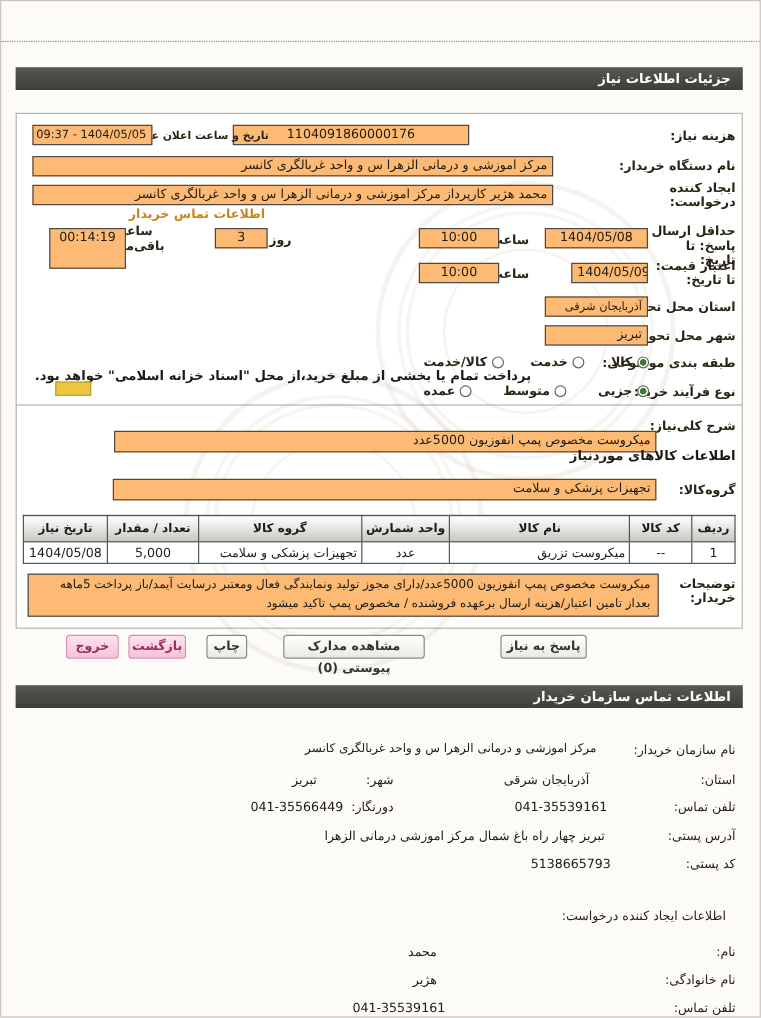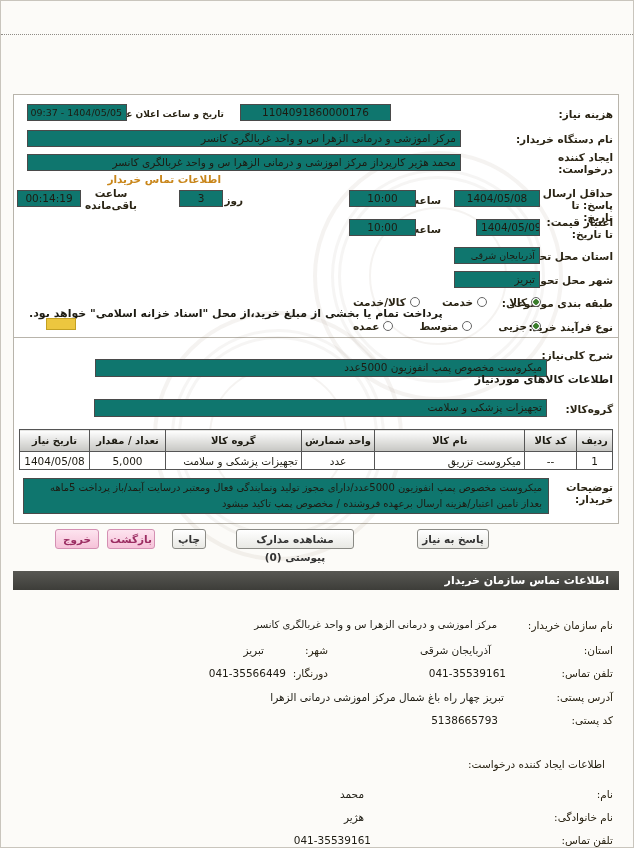--- a/index.html
+++ b/index.html
@@ -6,21 +6,21 @@
   body{margin:0;background:#dedad4;font-family:"DejaVu Sans",sans-serif}
   #screen{position:relative;width:634px;height:848px;margin:0 auto;background:#fcfbf8;
           direction:rtl;font-size:11px;color:#1d1b12;overflow:hidden;border:1px solid #c9c5bd;
           font-family:"DejaVu Sans",sans-serif}
   .dotline{position:absolute;left:0;top:33px;width:100%;border-top:1px dotted #8f8c86}
   .bar{position:absolute;right:14px;width:606px;height:19px;background:linear-gradient(#585853,#3d3d39);
        color:#fff;font-weight:bold;font-size:11px;line-height:19px;padding:0 10px}
   .panel{position:absolute;right:14px;top:93px;width:606px;height:430px;background:#fff;border:1px solid #b8b4ab}
   .divider{position:absolute;right:14px;top:336px;width:606px;border-top:1px solid #b8b4ab}
   .lbl{position:absolute;font-weight:bold;font-size:10.5px;color:#2a2414;line-height:12px}
-  .inp{position:absolute;background:#0f766e;border:1px solid #4a4a4a;font-size:10.5px;line-height:15px;
+  .inp{position:absolute;background:#fdba74;border:1px solid #4a4a4a;font-size:10.5px;line-height:15px;
        padding:0 4px;overflow:hidden;white-space:nowrap}
   .inp.ltr{direction:ltr;text-align:center}
   .inp.multiline{white-space:normal;line-height:16px;padding:1px 6px}
   .link{position:absolute;color:#c9861a;font-weight:bold;font-size:10.5px;cursor:pointer}
   .radios{position:absolute;display:flex;gap:22px;font-size:10.5px;font-weight:bold;color:#2a2414}
   .radio-opt{display:flex;align-items:center;gap:4px;cursor:pointer}
   .rdo{width:10px;height:10px;border:1px solid #666;border-radius:50%;background:#fff;flex:0 0 auto}
   .rdo.sel{background:radial-gradient(circle,#3a7d2c 0 2.5px,#fff 3px)}
   .note{position:absolute;font-size:11px;font-weight:bold;color:#1d1b12;white-space:nowrap;direction:rtl}
   .sect-title{position:absolute;font-weight:bold;font-size:11px;color:#1d1b12}
@@ -39,47 +39,50 @@
   .wm::before{content:"";position:absolute;inset:14px;border:10px double rgba(110,90,60,.06);border-radius:50%}
   .wm::after{content:"";position:absolute;inset:52px;border:2px solid rgba(110,90,60,.07);border-radius:50%}
 </style>
 </head>
 <body>
 
 <div id="screen">
 
   <div class="dotline"></div>
 
+  <div class="bar" style="top:55px">
+    <span>جزئیات اطلاعات نیاز</span>
+  </div>
 
   <div class="panel"></div>
   <div class="divider"></div>
 
   <div class="wm" style="top:150px;right:70px;width:250px;height:250px"></div>
   <div class="wm" style="top:310px;right:230px;width:250px;height:250px"></div>
 
   <span class="lbl" style="right:20px;top:107px">هزینه نیاز:</span>
-  <div class="inp ltr" style="right:242px;top:103px;width:151px;height:17px">1104091860000176</div>
+  <div class="inp ltr" style="right:242px;top:103px;width:197px;height:17px">1104091860000176</div>
   <span class="lbl" style="right:409px;top:107px;font-size:9px">تاریخ و ساعت اعلان عمومی:</span>
   <div class="inp" style="right:506px;top:103px;width:100px;height:17px;text-align:center;font-size:9.5px">1404/05/05 - 09:37</div>
 
   <span class="lbl" style="right:20px;top:132px">نام دستگاه خریدار:</span>
   <div class="inp" style="right:172px;top:129px;width:434px;height:17px">مرکز اموزشی و درمانی الزهرا س و واحد غربالگری کانسر</div>
 
   <span class="lbl" style="right:20px;top:150px;width:82px">ایجاد کننده درخواست:</span>
   <div class="inp" style="right:172px;top:153px;width:434px;height:17px">محمد هژیر کارپرداز مرکز اموزشی و درمانی الزهرا س و واحد غربالگری کانسر</div>
   <span class="link" style="right:412px;top:172px">اطلاعات تماس خریدار</span>
 
   <span class="lbl" style="right:20px;top:186px;width:74px">حداقل ارسال پاسخ: تا تاریخ:</span>
   <div class="inp ltr" style="right:93px;top:189px;width:86px;height:17px">1404/05/08</div>
   <span class="lbl" style="right:192px;top:193px">ساعت</span>
   <div class="inp ltr" style="right:217px;top:189px;width:67px;height:17px">10:00</div>
   <span class="lbl" style="right:390px;top:193px">روز</span>
   <div class="inp ltr" style="right:410px;top:189px;width:44px;height:17px">3</div>
   <span class="lbl" style="right:494px;top:186px;width:56px;text-align:center">ساعت باقی‌مانده</span>
-  <div class="inp ltr" style="right:552px;top:189px;width:64px;height:17px">00:14:19</div>
+  <div class="inp ltr" style="right:528px;top:189px;width:64px;height:34px">00:14:19</div>
 
   <span class="lbl" style="right:20px;top:215px;width:74px">اعتبار قیمت: تا تاریخ:</span>
   <div class="inp ltr" style="right:93px;top:218px;width:64px;height:17px">1404/05/09</div>
   <span class="lbl" style="right:192px;top:222px">ساعت</span>
   <div class="inp ltr" style="right:217px;top:218px;width:67px;height:17px">10:00</div>
 
   <span class="lbl" style="right:20px;top:249px">استان محل تحویل:</span>
   <div class="inp" style="right:93px;top:246px;width:86px;height:17px;font-size:9.5px">آذربایجان شرقی</div>
   <span class="lbl" style="right:20px;top:273px">شهر محل تحویل:</span>
   <div class="inp" style="right:93px;top:270px;width:86px;height:17px">تبریز</div>
@@ -182,21 +185,21 @@
 
   <span class="txt b" style="right:20px;top:666px">تلفن تماس:</span>
   <span class="txt ltrv" style="right:127px;top:666px">041-35539161</span>
   <span class="txt b" style="right:305px;top:666px">دورنگار:</span>
   <span class="txt ltrv" style="right:347px;top:666px">041-35566449</span>
 
   <span class="txt b" style="right:20px;top:690px">آدرس پستی:</span>
   <span class="txt" style="right:129px;top:690px">تبریز چهار راه باغ شمال مرکز اموزشی درمانی الزهرا</span>
 
   <span class="txt b" style="right:20px;top:713px">کد پستی:</span>
-  <span class="txt ltrv" style="right:135px;top:713px">5138665793</span>
+  <span class="txt ltrv" style="right:124px;top:713px">5138665793</span>
 
   <span class="txt b" style="right:28px;top:757px">اطلاعات ایجاد کننده درخواست:</span>
 
   <span class="txt b" style="right:20px;top:787px">نام:</span>
   <span class="txt" style="right:269px;top:787px">محمد</span>
 
   <span class="txt b" style="right:20px;top:810px">نام خانوادگی:</span>
   <span class="txt" style="right:269px;top:810px">هژیر</span>
 
   <span class="txt b" style="right:20px;top:833px">تلفن تماس:</span>

